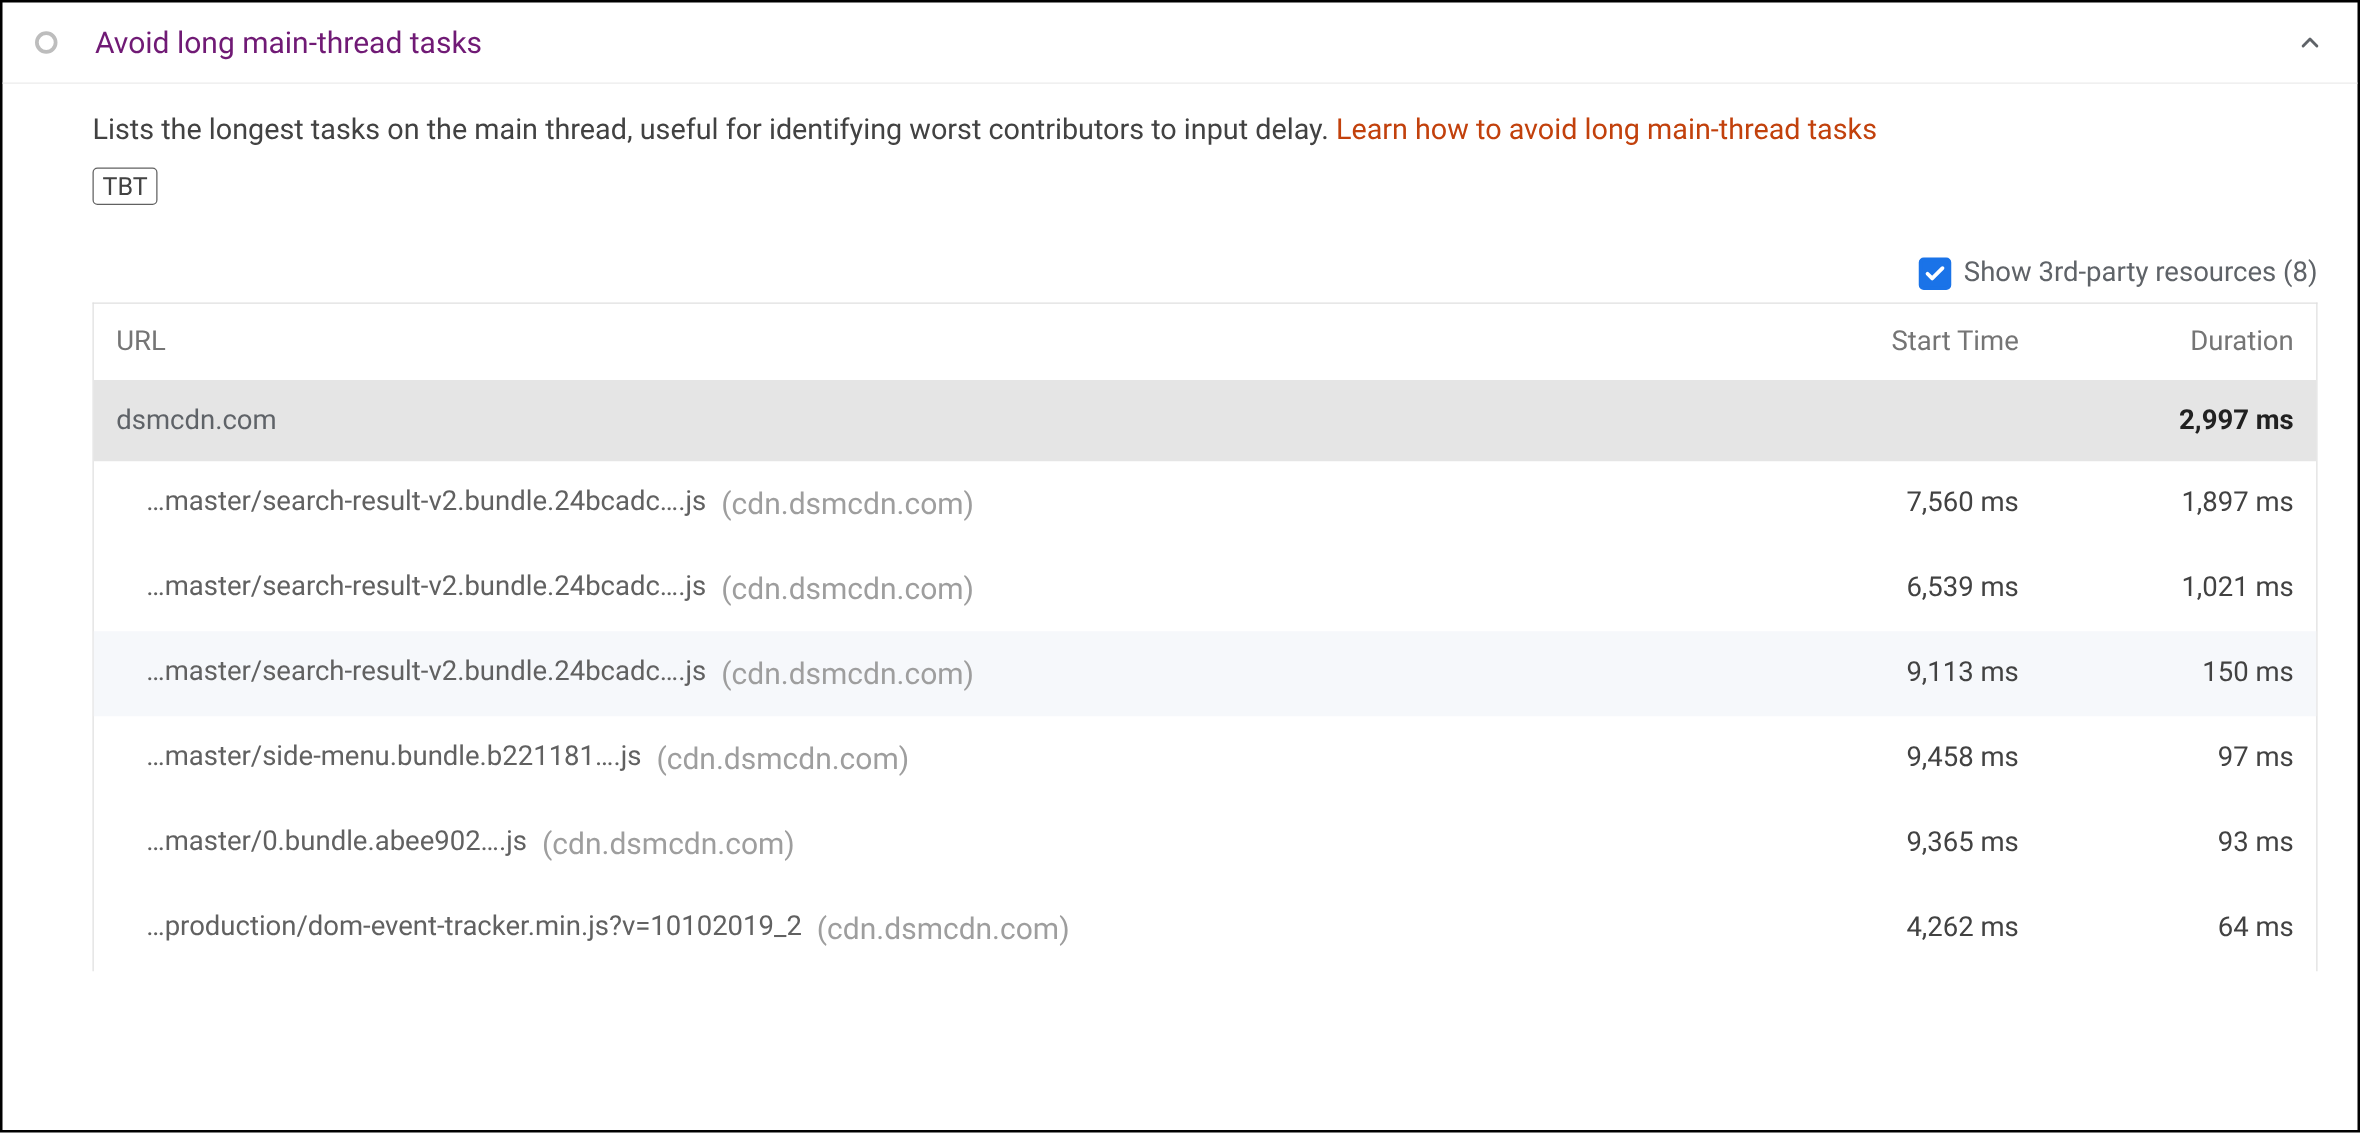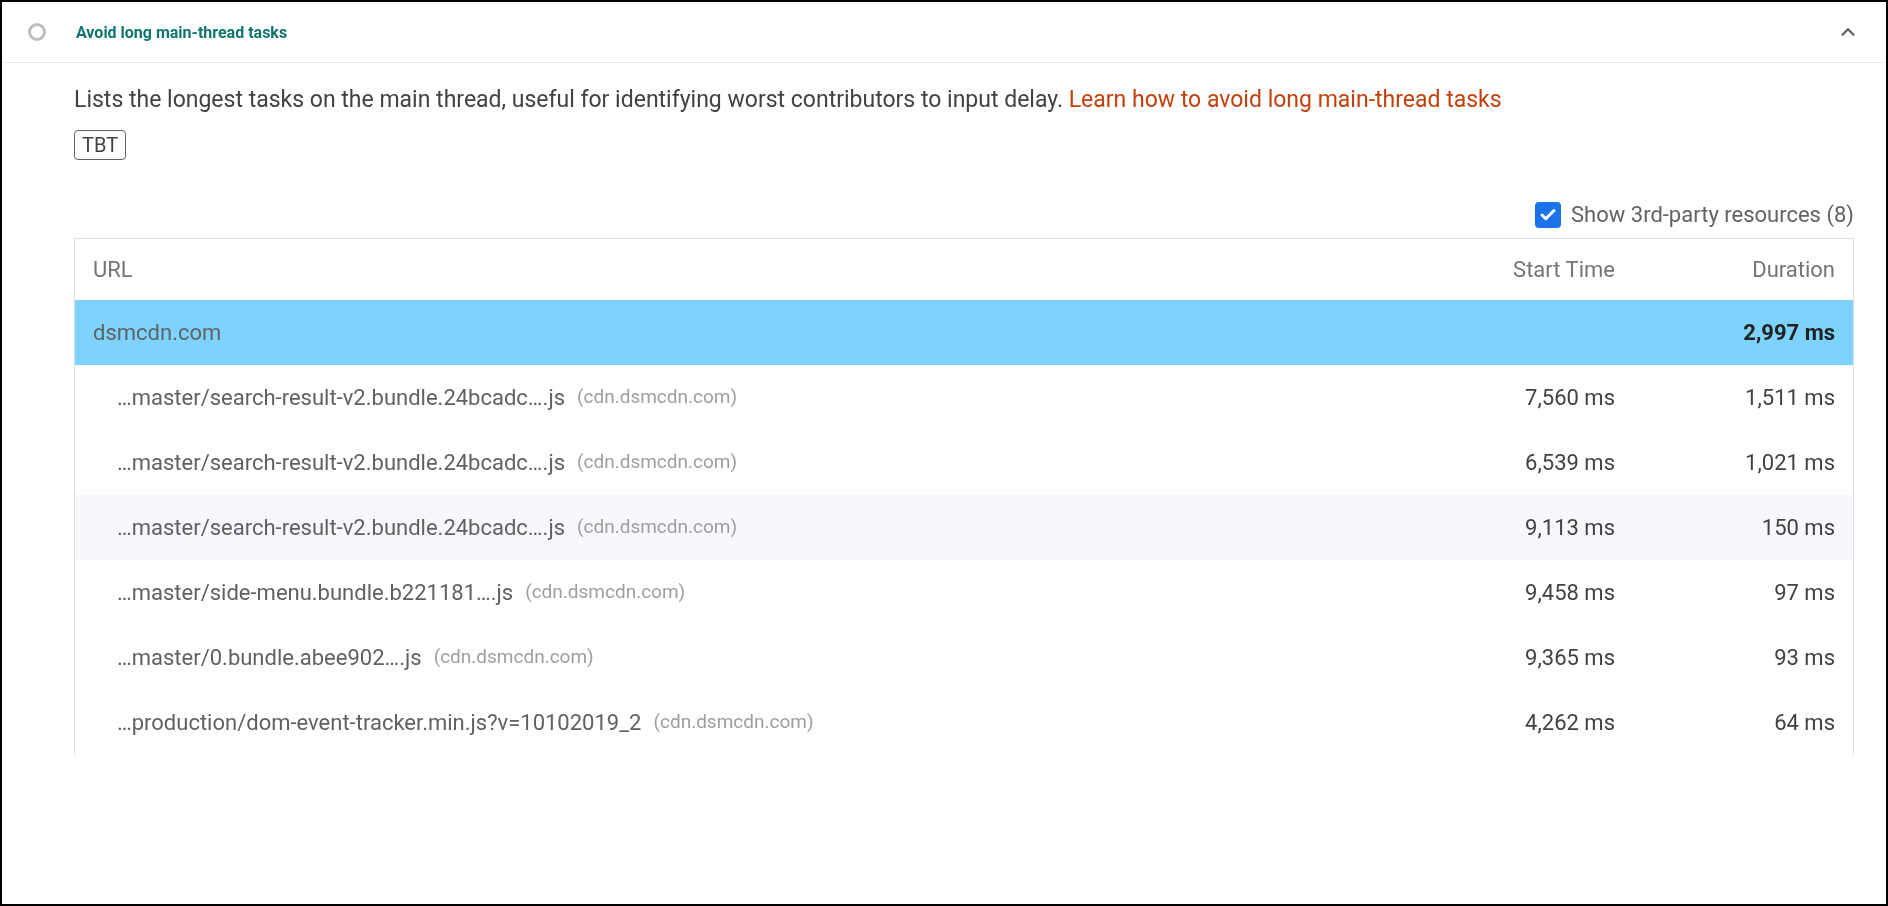--- a/index.html
+++ b/index.html
@@ -24,23 +24,23 @@
   }
   .status-circle {
     width: 18px;
     height: 18px;
     border: 3px solid #bdbdbd;
     border-radius: 50%;
     margin-right: 30px;
     flex-shrink: 0;
   }
   .audit-title {
-    font-size: 16px;
-    font-weight: 700;
-    color: #0f766e;
+    font-size: 24px;
+    font-weight: 400;
+    color: #701a75;
     flex: 1;
   }
   .chevron {
     width: 24px;
     height: 24px;
     display: flex;
     align-items: center;
     justify-content: center;
     color: #5f6368;
   }
@@ -104,38 +104,38 @@
     font-size: 22px;
   }
   .thead-row {
     color: #757575;
     padding: 18px 18px;
   }
   .col-url { flex: 1; text-align: left; }
   .col-start { width: 200px; text-align: right; }
   .col-dur { width: 220px; text-align: right; }
   .group-row {
-    background: #7dd3fc;
+    background: #e5e5e5;
     padding: 20px 18px;
     color: #5f6368;
   }
   .group-row .col-dur { font-weight: 700; color: #212121; }
   .data-row {
     padding: 20px 18px 20px 18px;
     color: #424242;
   }
   .data-row.alt { background: #f6f8fb; }
   .data-row .col-url {
     padding-left: 24px;
     display: flex;
     align-items: flex-start;
     gap: 12px;
   }
   .url-path { color: #616161; font-size: 22px; }
-  .url-host { color: #9e9e9e; font-size: 19px; }
+  .url-host { color: #9e9e9e; font-size: 24px; }
   .data-row .col-start, .data-row .col-dur { color: #424242; }
 </style>
 </head>
 <body>
 
 <div class="container">
 
   <div class="header-row">
     <div class="status-circle"></div>
     <div class="audit-title">Avoid long main-thread tasks</div>
@@ -176,21 +176,21 @@
         <div class="col-dur">2,997 ms</div>
       </div>
 
       <div id="rows-mount">
           <div class="data-row">
             <div class="col-url">
               <span class="url-path">…master/search-result-v2.bundle.24bcadc….js</span>
               <span class="url-host">(cdn.dsmcdn.com)</span>
             </div>
             <div class="col-start">7,560 ms</div>
-            <div class="col-dur">1,511 ms</div>
+            <div class="col-dur">1,897 ms</div>
           </div>
           <div class="data-row">
             <div class="col-url">
               <span class="url-path">…master/search-result-v2.bundle.24bcadc….js</span>
               <span class="url-host">(cdn.dsmcdn.com)</span>
             </div>
             <div class="col-start">6,539 ms</div>
             <div class="col-dur">1,021 ms</div>
           </div>
           <div class="data-row alt">

